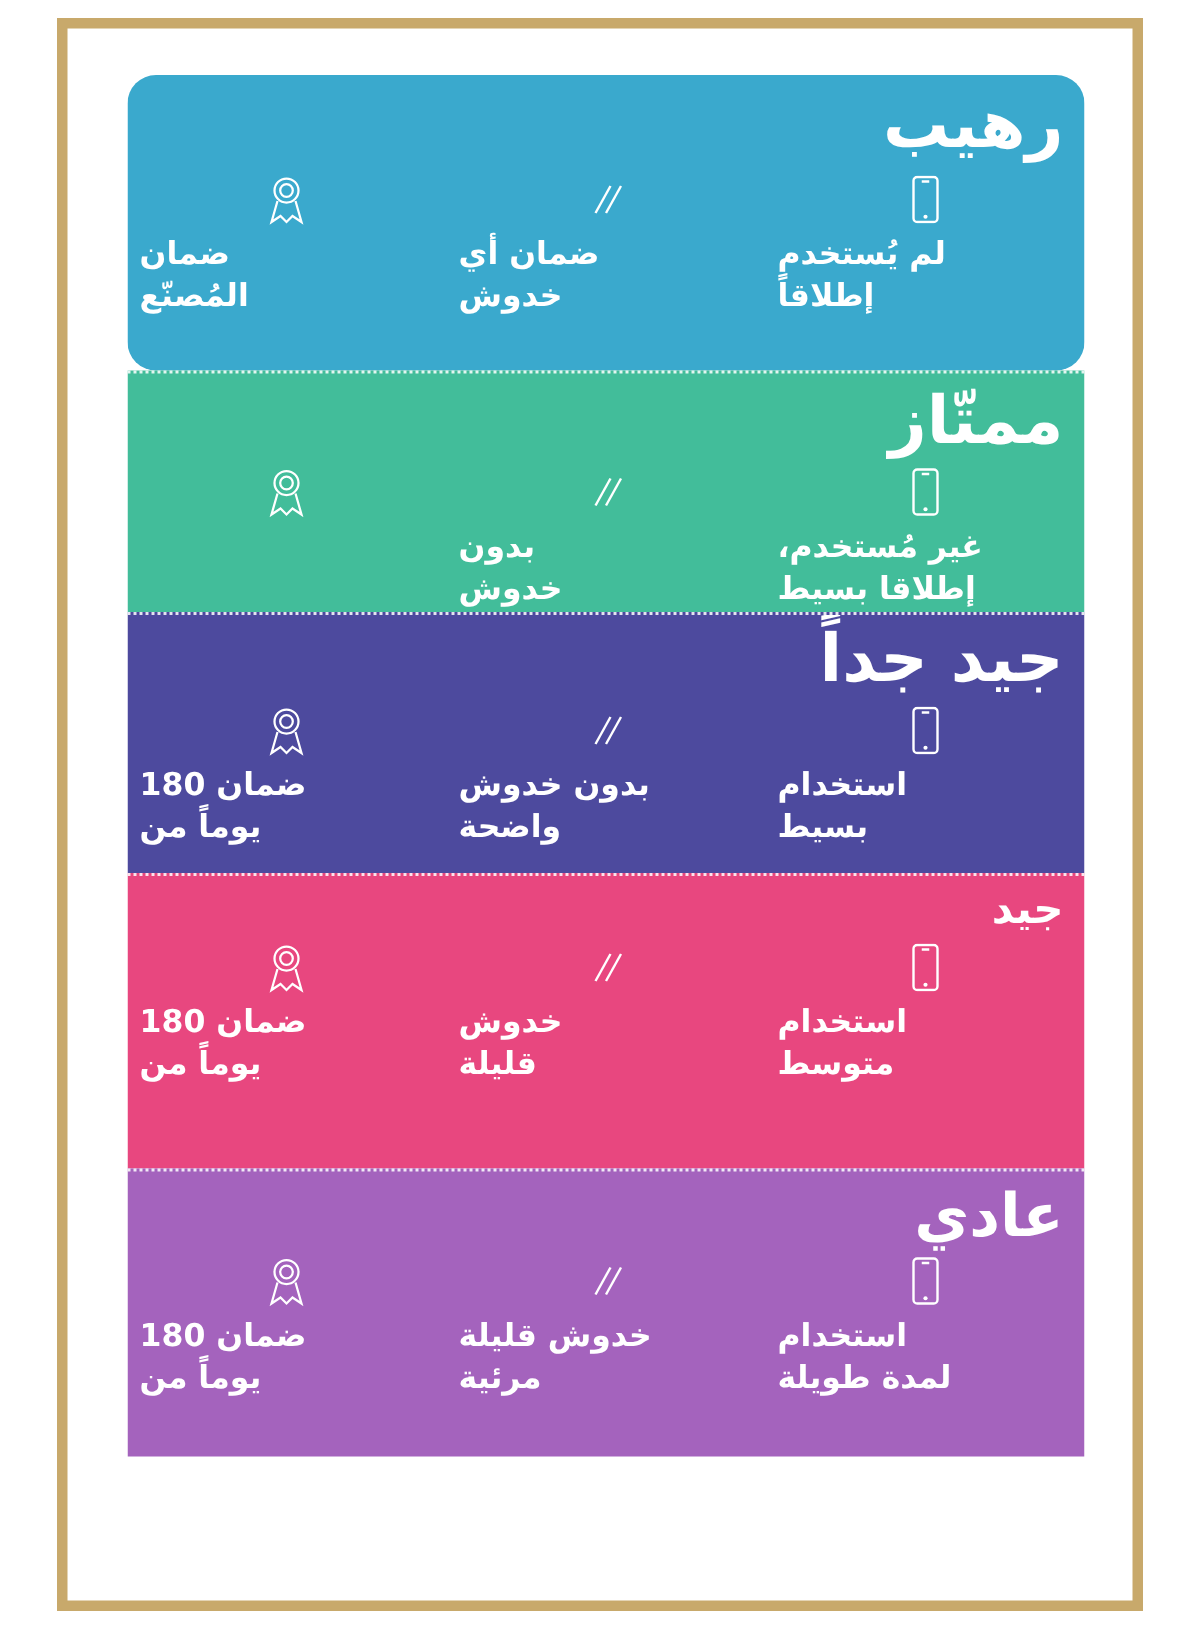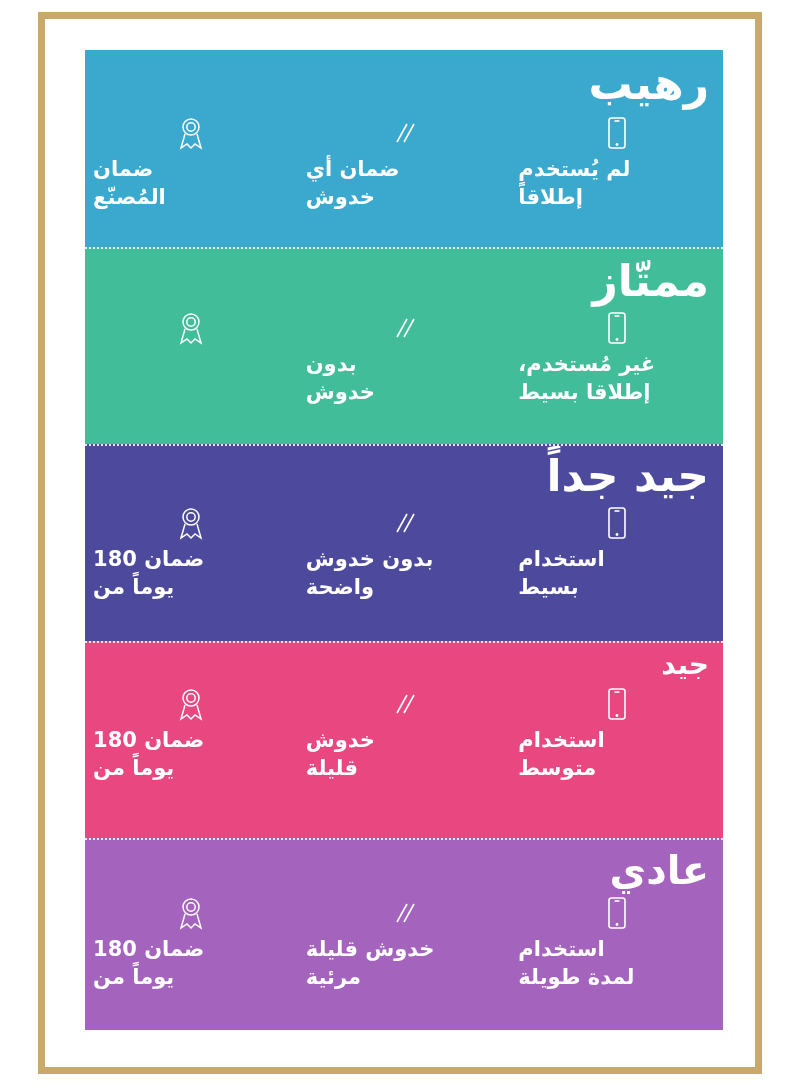--- a/index.html
+++ b/index.html
@@ -99,21 +99,21 @@
   .t4 .tier-title { font-size: 40px; padding-top: 10px; padding-bottom: 6px; }
 
   .tier-body-pad { padding-bottom: 14px; }
 </style>
 </head>
 <body>
 
 <div id="poster-frame" style="border-color: rgb(200, 169, 107);">
   <div id="poster-inner">
 
-    <div class="tier t0" style="background: rgb(58, 169, 205); height: 197px;">
+    <div class="tier t0" style="background: rgb(58, 169, 205); height: 197px; border-radius: 19px;">
       <div class="tier-title">رهيب</div>
       <div class="tier-cols tier-body-pad">
         <div class="col">
           <div class="col-icon">
             <svg width="22" height="32" viewBox="0 0 22 32" fill="none" stroke="#ffffff" stroke-width="1.6">
                 <rect x="3" y="1" width="16" height="30" rx="2.5"></rect>
                 <line x1="8.5" y1="4" x2="13.5" y2="4"></line>
                 <circle cx="11" cy="27.5" r="1.4" fill="#ffffff" stroke="none"></circle>
               </svg>
           </div>
@@ -137,21 +137,21 @@
                 <circle cx="14" cy="11" r="4.2"></circle>
                 <path d="M8 18 L4 32 L10 28 L14 32 L18 28 L24 32 L20 18"></path>
               </svg>
           </div>
           <div class="col-label">ضمان
 المُصنّع</div>
         </div>
       </div>
     </div>
 
-    <div class="tier t1" style="background: rgb(66, 189, 154); height: 197px;">
+    <div class="tier t1" style="background: rgb(66, 189, 154); height: 161px;">
       <div class="tier-title">ممتّاز</div>
       <div class="tier-cols tier-body-pad">
         <div class="col">
           <div class="col-icon">
             <svg width="22" height="32" viewBox="0 0 22 32" fill="none" stroke="#ffffff" stroke-width="1.6">
                 <rect x="3" y="1" width="16" height="30" rx="2.5"></rect>
                 <line x1="8.5" y1="4" x2="13.5" y2="4"></line>
                 <circle cx="11" cy="27.5" r="1.4" fill="#ffffff" stroke="none"></circle>
               </svg>
           </div>
@@ -173,21 +173,21 @@
             <svg width="28" height="34" viewBox="0 0 28 34" stroke="#ffffff" stroke-width="1.5" fill="none">
                 <circle cx="14" cy="11" r="8"></circle>
                 <circle cx="14" cy="11" r="4.2"></circle>
                 <path d="M8 18 L4 32 L10 28 L14 32 L18 28 L24 32 L20 18"></path>
               </svg>
           </div>
         </div>
       </div>
     </div>
 
-    <div class="tier t2" style="background: rgb(77, 74, 158); height: 197px;">
+    <div class="tier t2" style="background: rgb(77, 74, 158); height: 174px;">
       <div class="tier-title">جيد جداً</div>
       <div class="tier-cols tier-body-pad">
         <div class="col">
           <div class="col-icon">
             <svg width="22" height="32" viewBox="0 0 22 32" fill="none" stroke="#ffffff" stroke-width="1.6">
                 <rect x="3" y="1" width="16" height="30" rx="2.5"></rect>
                 <line x1="8.5" y1="4" x2="13.5" y2="4"></line>
                 <circle cx="11" cy="27.5" r="1.4" fill="#ffffff" stroke="none"></circle>
               </svg>
           </div>

